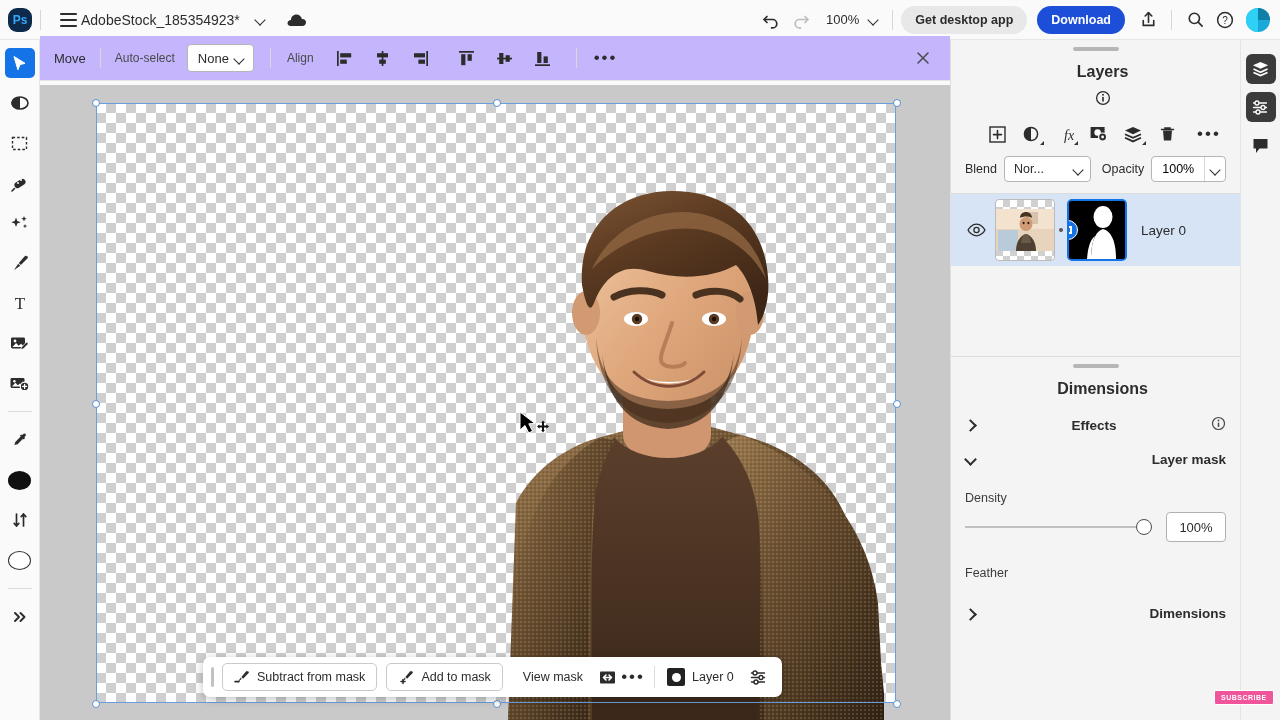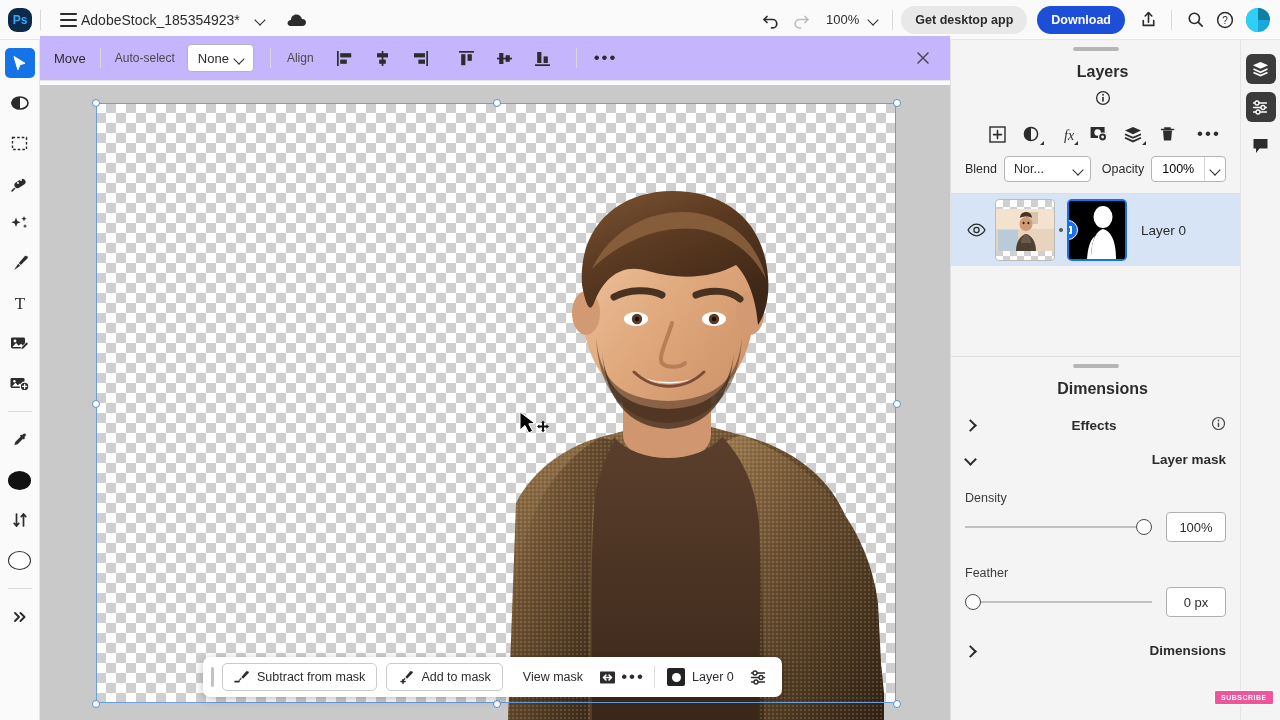--- a/index.html
+++ b/index.html
@@ -747,27 +747,20 @@
       <div class="field-label">Density</div>
       <div class="slider-row">
         <div class="slider">
           <div class="track"></div>
           <div class="knob" style="left:calc(100% - 16px);"></div>
         </div>
         <div class="num-box">100%</div>
       </div>
 
       <div class="field-label">Feather</div>
-      <div class="slider-row">
-        <div class="slider">
-          <div class="track"></div>
-          <div class="knob" style="left:0;"></div>
-        </div>
-        <div class="num-box">0 px</div>
-      </div>
 
       <div class="prop-section" style="margin-top:26px;">
         <span class="caret"></span>
         <span class="sec-title">Dimensions</span>
       </div>
     </div>
   </div>
 
   <div class="rail">
     <div class="rail-btn dark">

